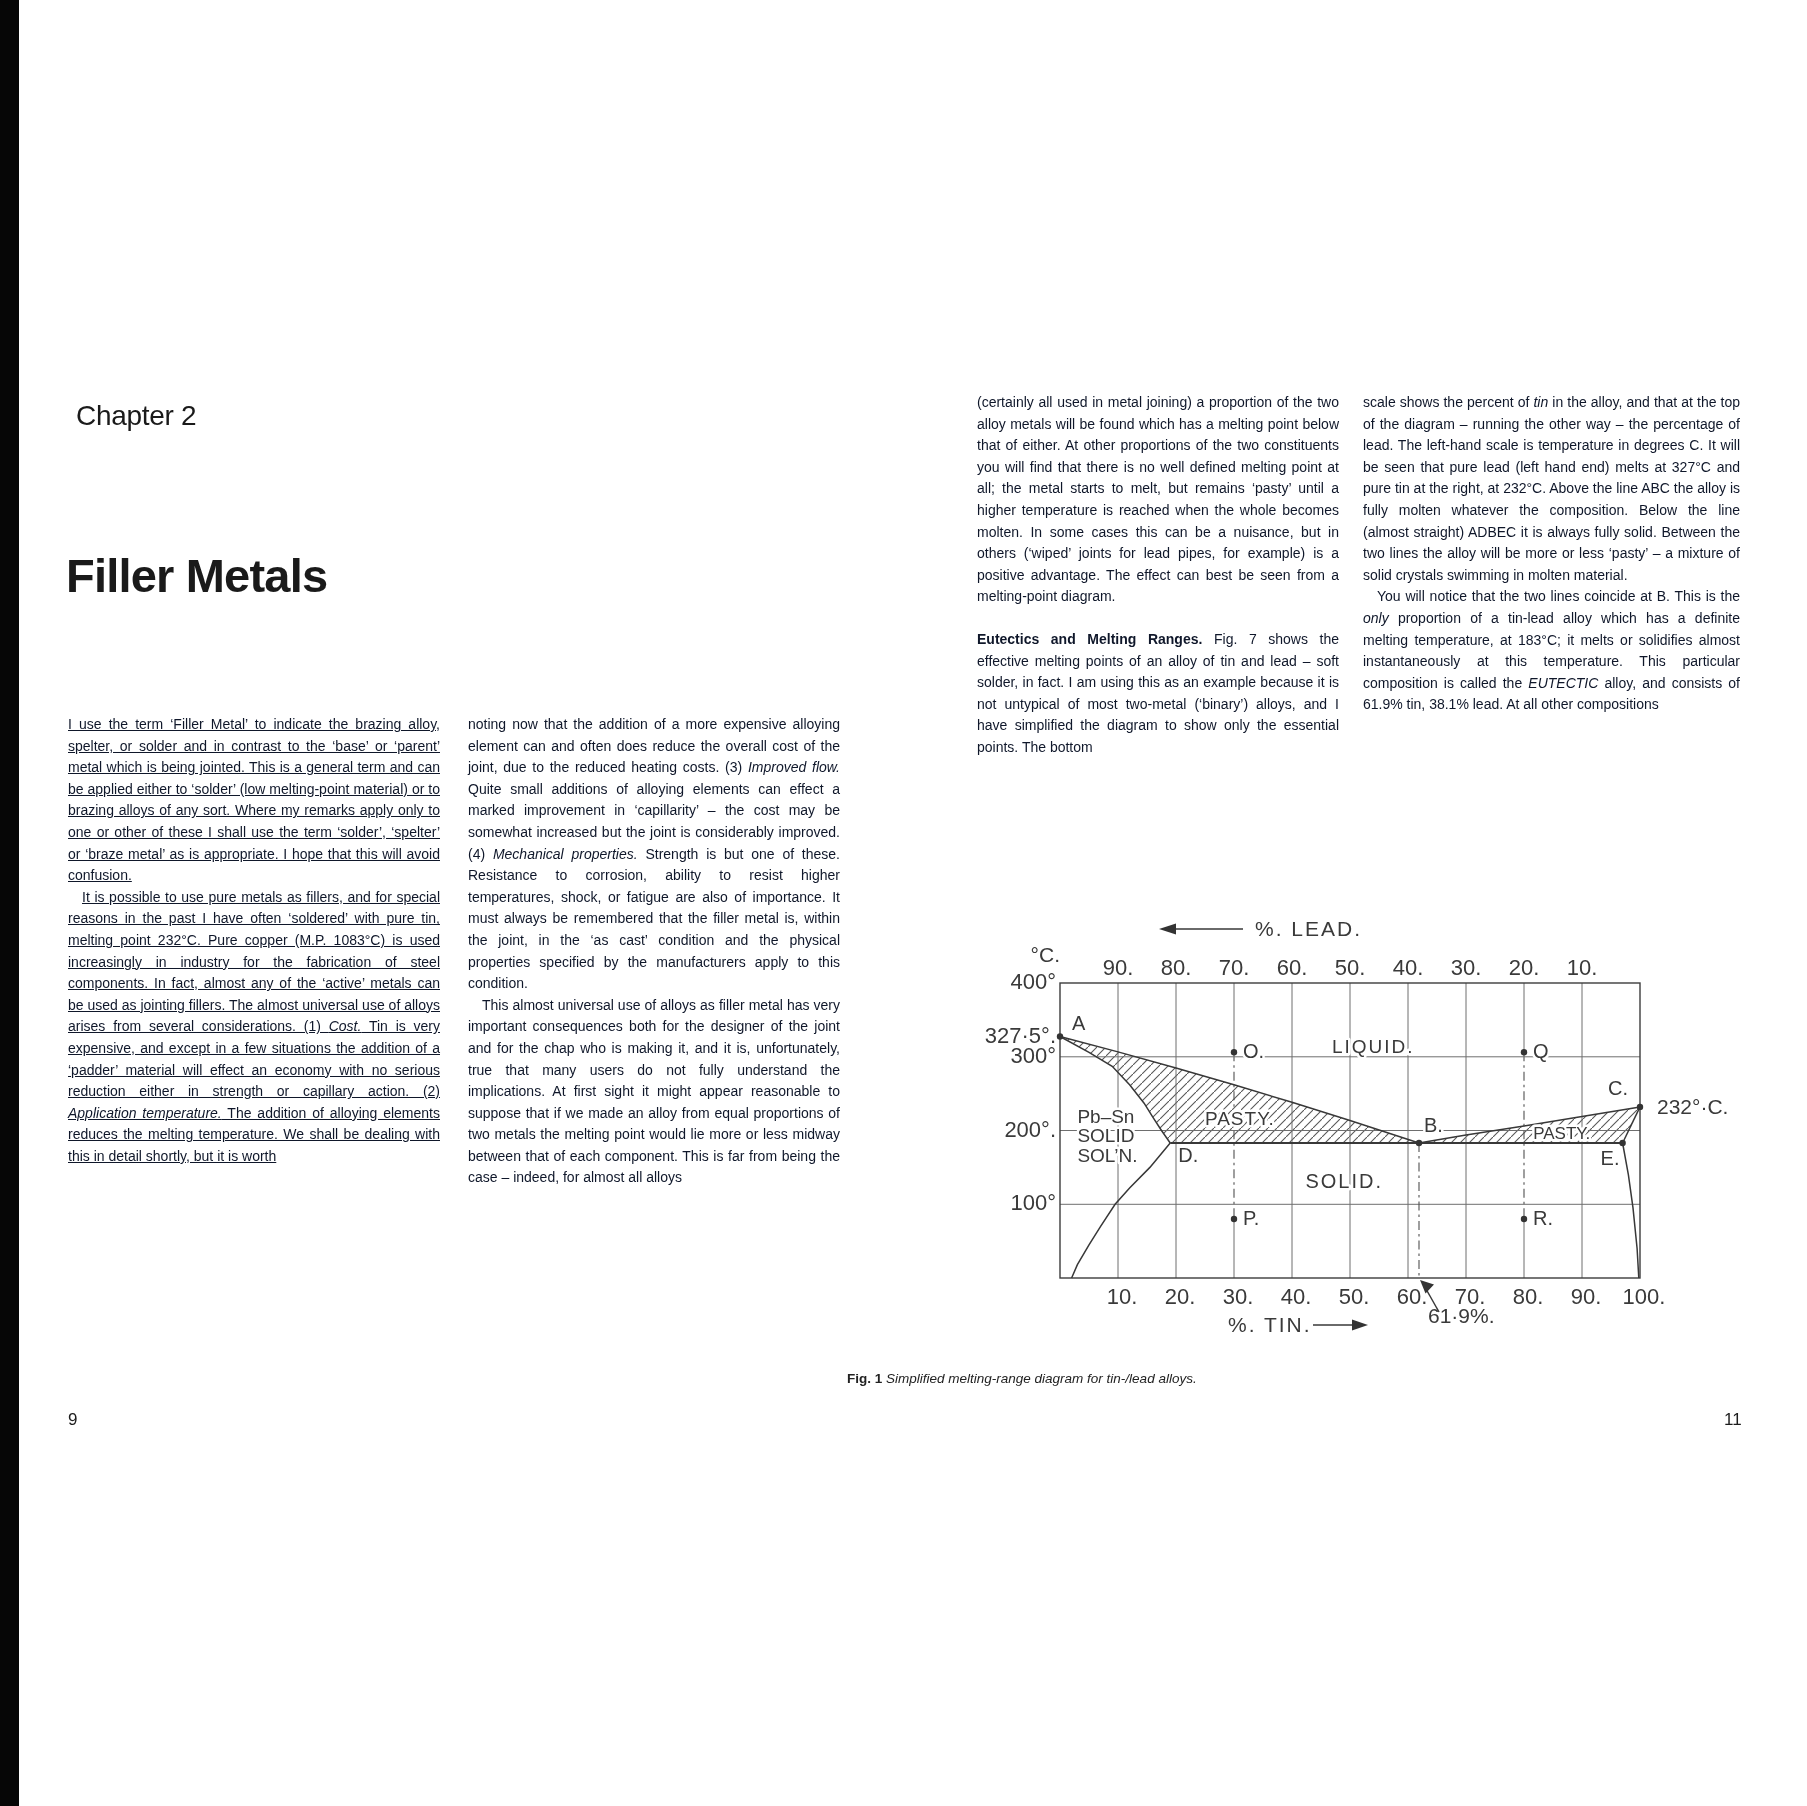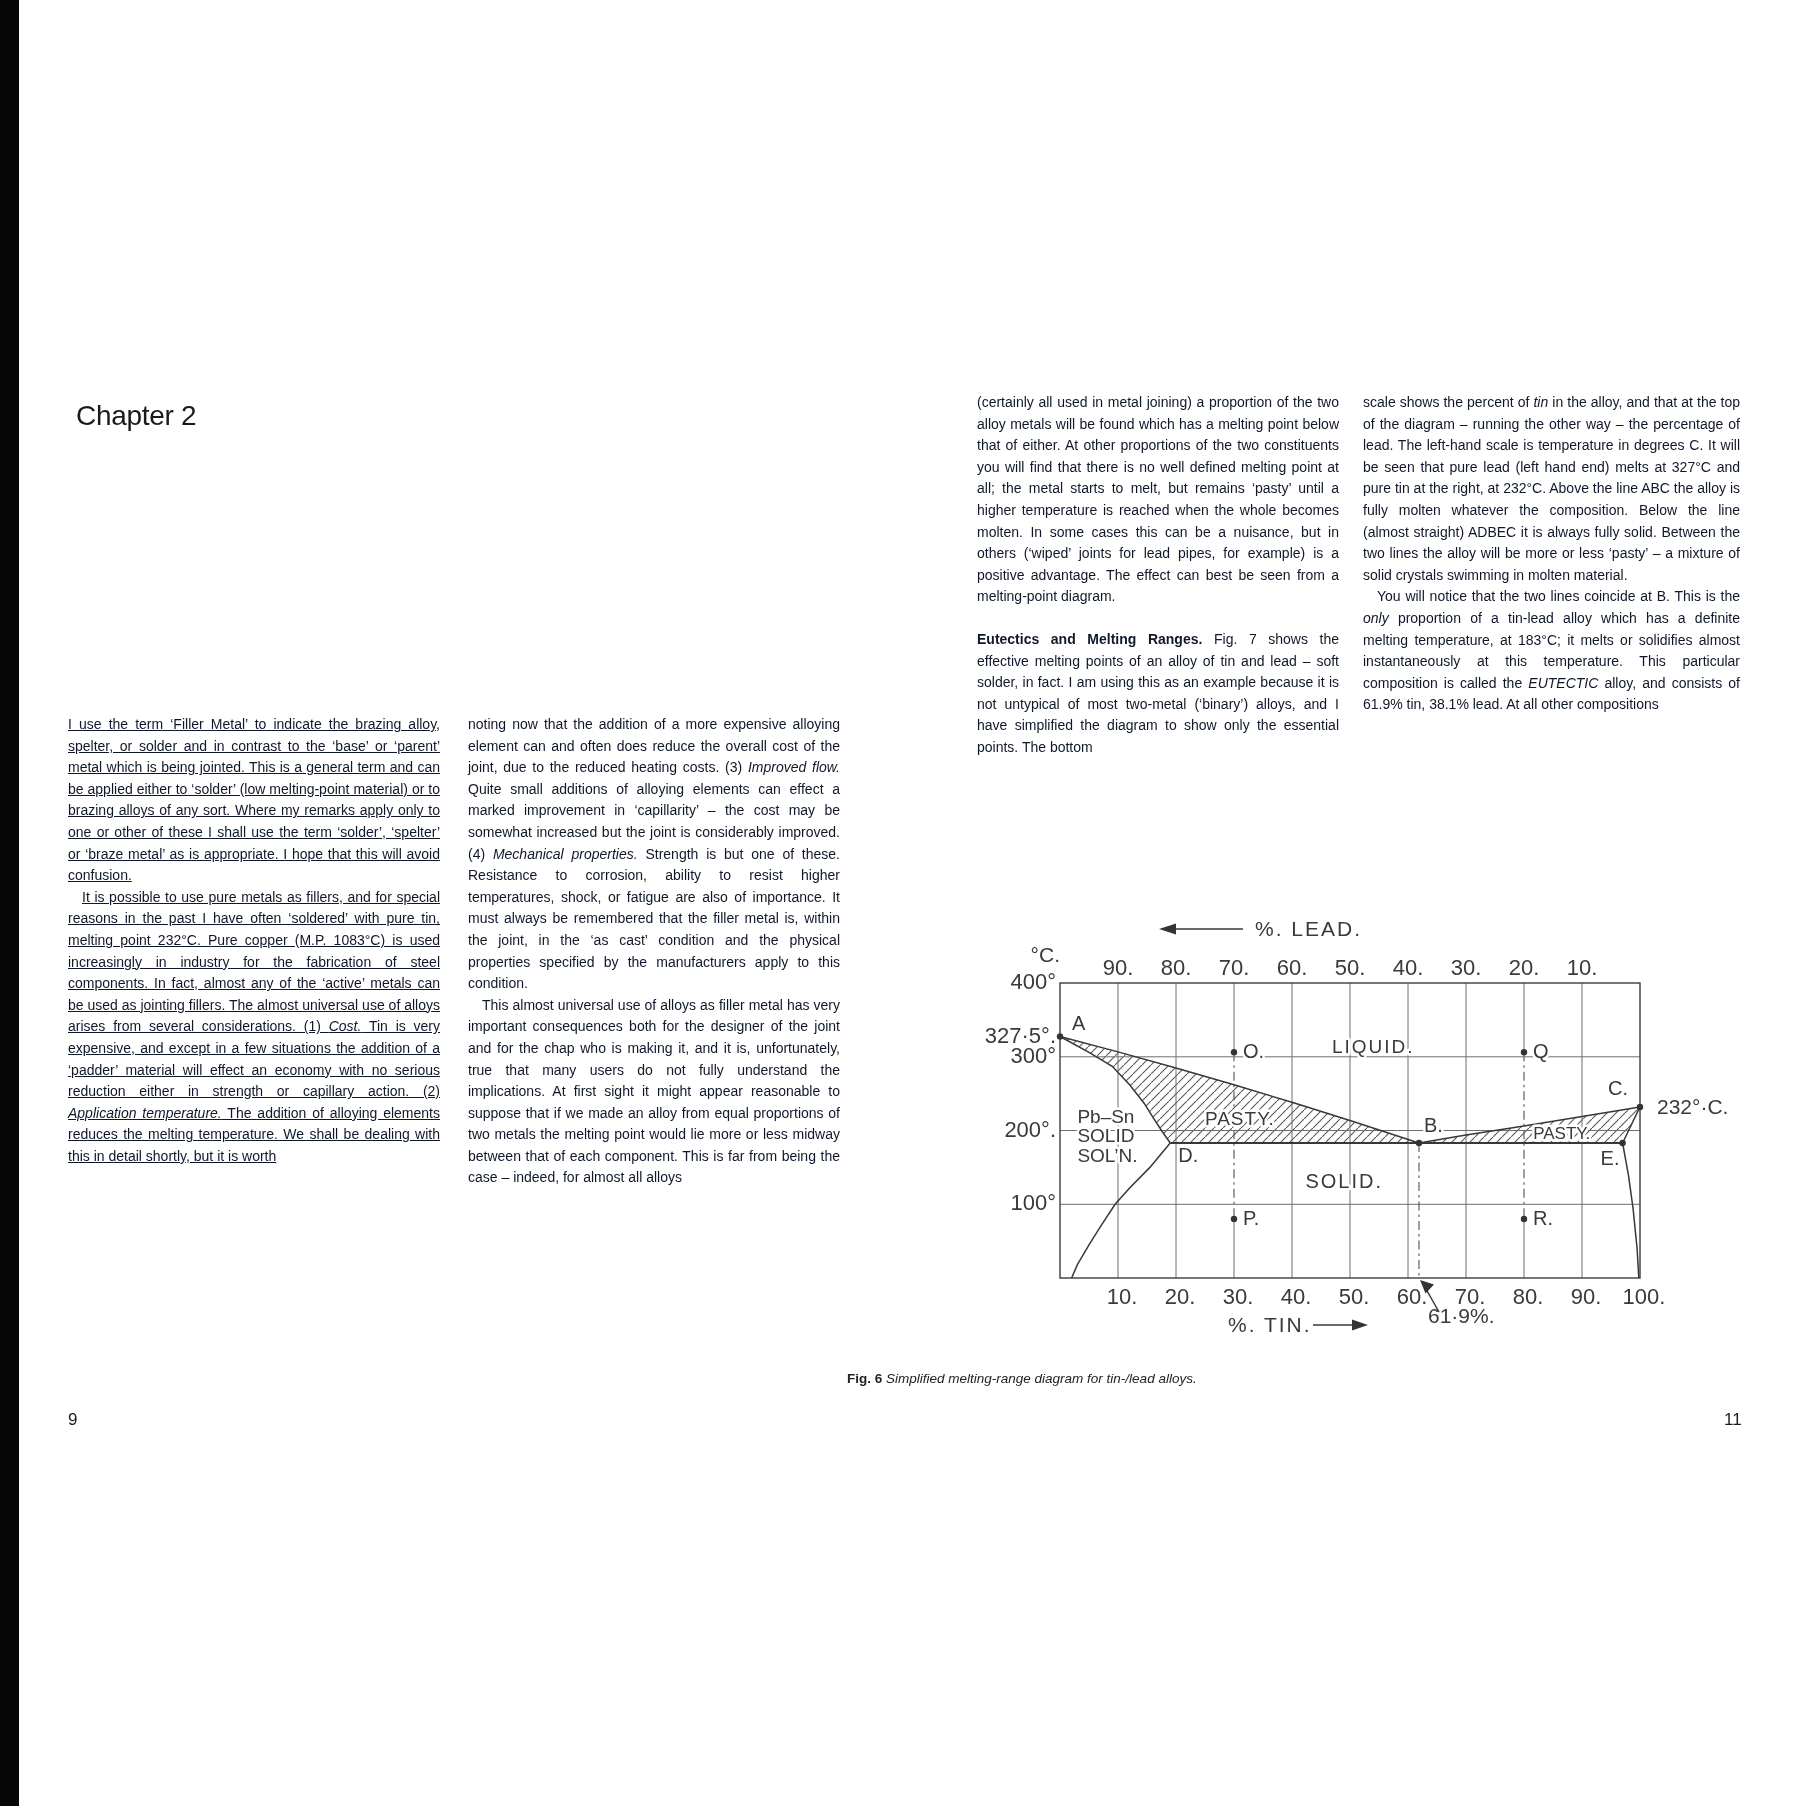--- a/index.html
+++ b/index.html
@@ -38,20 +38,21 @@
   .halo{paint-order:stroke;stroke:#ffffff;stroke-width:5px;stroke-linejoin:round;}
 </style>
 </head>
 <body>
 
 <div class="spine"></div>
 
 <main class="page-left">
   <h2 class="chapter-label">Chapter 2</h2>
   <h1 class="book-title">
+    <span>Filler Metals</span>
   </h1>
   <div class="col body-text lcol1">
     <p class="para"><span>I use the term ‘Filler Metal’ to indicate the brazing alloy, spelter, or solder and in contrast to the ‘base’ or ‘parent’ metal which is being jointed. This is a general term and can be applied either to ‘solder’ (low melting-point material) or to brazing alloys of any sort. Where my remarks apply only to one or other of these I shall use the term ‘solder’, ‘spelter’ or ‘braze metal’ as is appropriate. I hope that this will avoid confusion.</span></p>
     <p class="para indent"><span>It is possible to use pure metals as fillers, and for special reasons in the past I have often ‘soldered’ with pure tin, melting point 232°C. Pure copper (M.P. 1083°C) is used increasingly in industry for the fabrication of steel components. In fact, almost any of the ‘active’ metals can be used as jointing fillers. The almost universal use of alloys arises from several considerations. (1) </span><span class="i">Cost.</span><span> Tin is very expensive, and except in a few situations the addition of a ‘padder’ material will effect an economy with no serious reduction either in strength or capillary action. (2) </span><span class="i">Application temperature.</span><span> The addition of alloying elements reduces the melting temperature. We shall be dealing with this in detail shortly, but it is worth</span></p>
   </div>
   <div class="col body-text lcol2">
     <p class="para"><span>noting now that the addition of a more expensive alloying element can and often does reduce the overall cost of the joint, due to the reduced heating costs. (3) </span><span class="i">Improved flow.</span><span> Quite small additions of alloying elements can effect a marked improvement in ‘capillarity’ – the cost may be somewhat increased but the joint is considerably improved. (4) </span><span class="i">Mechanical properties.</span><span> Strength is but one of these. Resistance to corrosion, ability to resist higher temperatures, shock, or fatigue are also of importance. It must always be remembered that the filler metal is, within the joint, in the ‘as cast’ condition and the physical properties specified by the manufacturers apply to this condition.</span></p>
     <p class="para indent"><span>This almost universal use of alloys as filler metal has very important consequences both for the designer of the joint and for the chap who is making it, and it is, unfortunately, true that many users do not fully understand the implications. At first sight it might appear reasonable to suppose that if we made an alloy from equal proportions of two metals the melting point would lie more or less midway between that of each component. This is far from being the case – indeed, for almost all alloys</span></p>
   </div>
   <div class="pnum pnum-left">9</div>
@@ -153,16 +154,16 @@
         <line class="curve" x1="325" y1="26" x2="398" y2="26"></line>
         <polygon fill="#333" points="314,26 331,20.5 331,31.5"></polygon>
         <text class="dtext" x="410" y="33" font-size="21" text-anchor="start" letter-spacing="2">%. LEAD.</text>
         <text class="dtext" x="383" y="429" font-size="21" text-anchor="start" letter-spacing="2">%. TIN.</text>
         <line class="curve" x1="468" y1="422" x2="510" y2="422"></line>
         <polygon fill="#333" points="523,422 507,416.5 507,427.5"></polygon>
         <text class="dtext" x="583" y="420" font-size="21" text-anchor="start">61·9%.</text>
         <line class="curve" x1="594" y1="409" x2="581" y2="386"></line>
         <polygon fill="#333" points="575,377 589,381.5 580.5,390.5"></polygon>
       </svg>
-    <figcaption class="caption"><span class="b">Fig. 6 </span><span class="i">Simplified melting-range diagram for tin-/lead alloys.</span></figcaption>
+    <figcaption class="caption"><span class="b">Fig. 1 </span><span class="i">Simplified melting-range diagram for tin-/lead alloys.</span></figcaption>
   </figure>
   <div class="pnum pnum-right">11</div>
 </main>
 
 </body></html>

